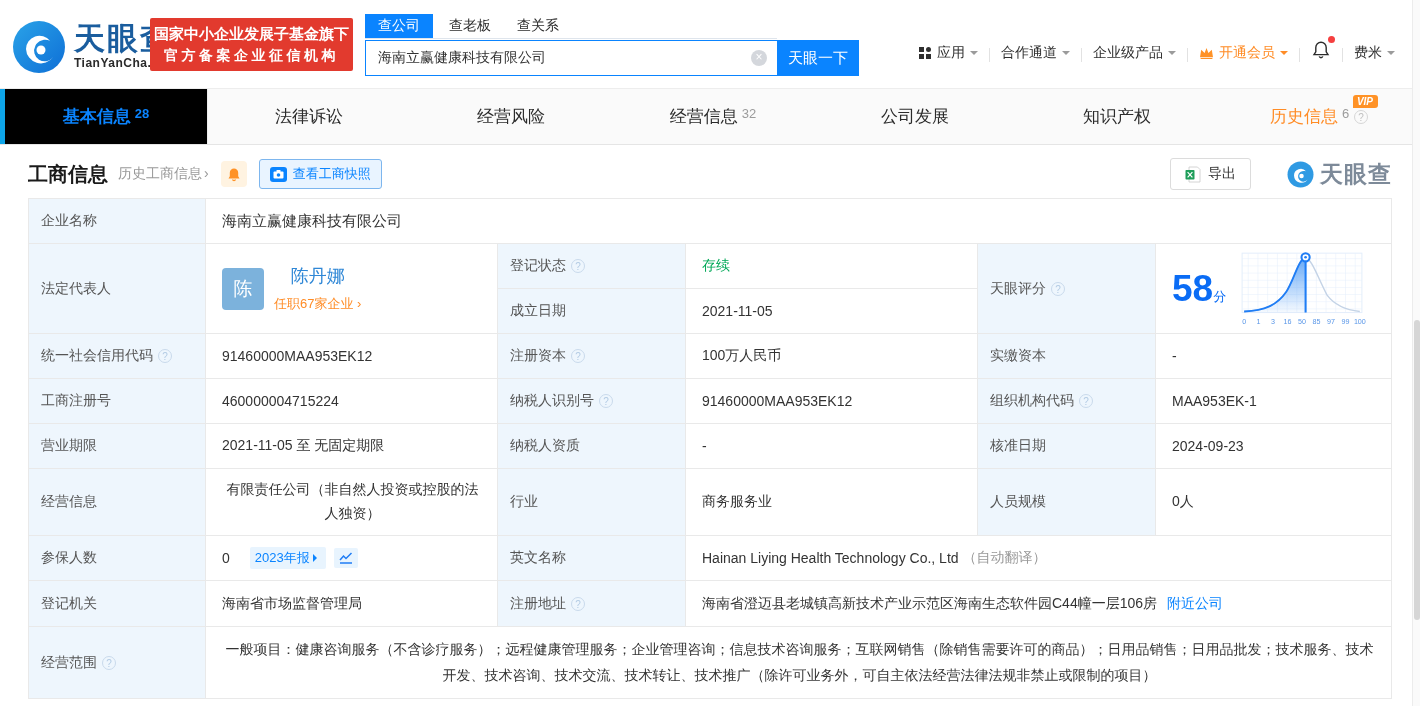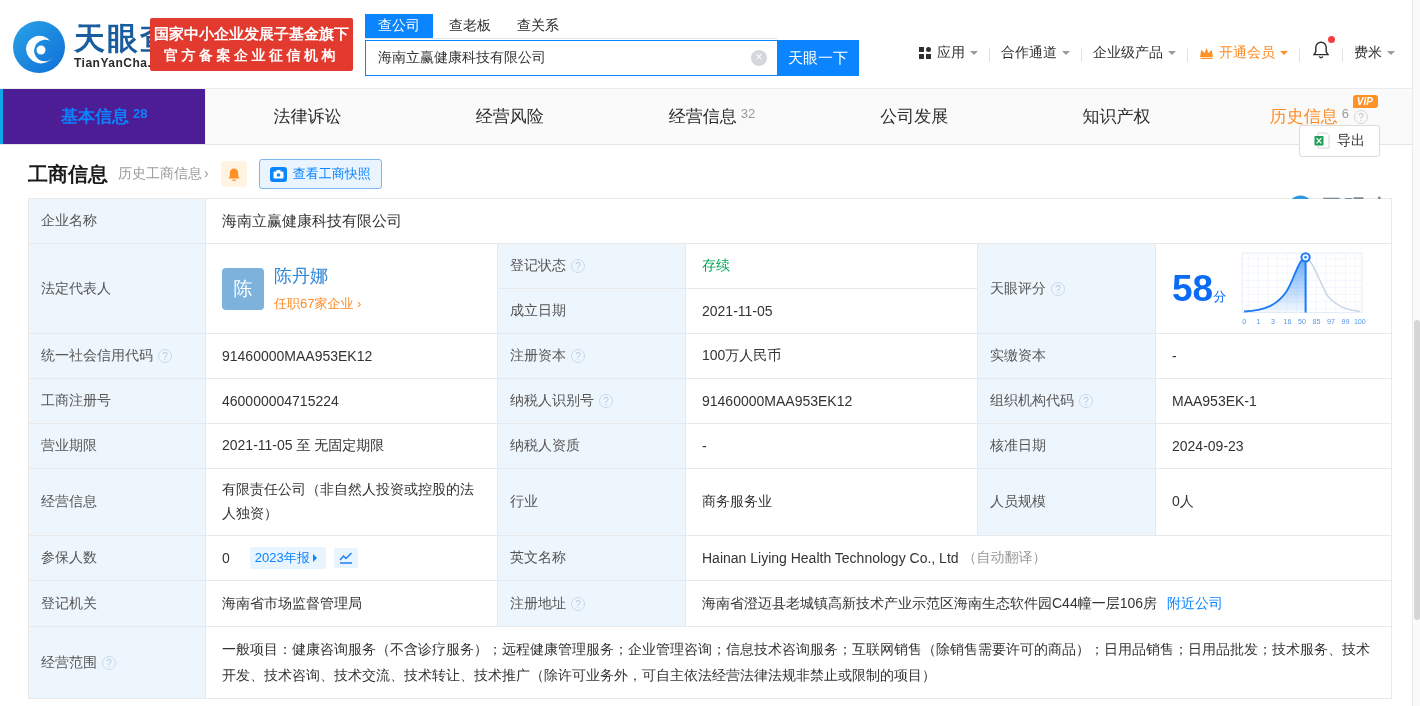--- a/index.html
+++ b/index.html
@@ -39,53 +39,53 @@
   .vip-nav { color:#ff8c26; }
   .bell-wrap { position:relative; padding:0 12px; cursor:pointer;}
   .dot { position:absolute; top:-4px; right:7px; width:7px; height:7px; border-radius:50%; background:#f53f3f;}
 
   
   .tabs { display:flex; height:57px; background:#fafafa; border-top:1px solid #ededed;
     border-bottom:1px solid #e5e5e5; }
   .tab { flex:1; display:flex; align-items:center; justify-content:center; font-size:17px;
     color:#2b2b2b; cursor:pointer; position:relative;}
   .tab .cnt { font-size:13px; color:#9b9b9b; margin-left:4px; margin-top:-6px;}
-  .tab.on { background:#4c1d95; color:#0a84ff; font-weight:bold; border-right:1px solid #ededed; border-left:3px solid #0ea5e9;}
+  .tab.on { background:#000000; color:#0a84ff; font-weight:bold; border-right:1px solid #ededed; border-left:5px solid #0ea5e9;}
   .tab.on .cnt { color:#0a84ff; }
   .tab.vipc { color:#ff8c26; }
   .vipbadge { position:absolute; top:6px; right:42px; background:#ff9226; color:#fff; font-size:10px;
     font-style:italic; font-weight:bold; padding:1px 5px 1px 4px; border-radius:3px 3px 3px 0;}
   .q { display:inline-block; width:14px; height:14px; border-radius:50%; border:1px solid #c9daec;
     color:#b3cbe4; font-size:10px; line-height:13px; text-align:center; margin-left:5px; flex:none; cursor:pointer;}
   .q:before { content:"?"; }
   .q.gray { border-color:#d6d6d6; color:#c0c0c0; }
 
   
   .secbar { display:flex; align-items:center; padding:0 28px; height:48px; margin-top:5px;}
   .sec-title { font-size:20px; font-weight:bold; color:#1a1a1a; }
   .hist { font-size:14px; color:#999; margin-left:10px; cursor:pointer;}
   .hist .ar { margin-left:2px; }
   .bell-chip { width:26px; height:26px; background:#fff3e1; border-radius:4px; margin-left:12px;
     display:flex; align-items:center; justify-content:center; cursor:pointer;}
   .snap { height:30px; margin-left:12px; display:flex; align-items:center; gap:6px; padding:0 10px;
     background:#e9f4ff; border:1px solid #7db6ee; border-radius:3px; color:#0a84ff; font-size:13px; cursor:pointer;}
   .cam-chip { width:17px; height:15px; background:#0a84ff; border-radius:3px; display:flex;
     align-items:center; justify-content:center;}
-  .right-tools { margin-left:auto; display:flex; align-items:center; gap:36px;flex-direction:column;}
+  .right-tools { margin-left:auto; display:flex; align-items:center; gap:36px;}
   .export { height:32px; display:flex; align-items:center; gap:7px; padding:0 14px; background:#fff;
     border:1px solid #dcdcdc; border-radius:3px; font-size:14px; color:#333; cursor:pointer;}
   .wm { display:flex; align-items:center; gap:6px; }
   .wm-txt { font-size:23px; font-weight:bold; color:#7d8a99; letter-spacing:1px;}
 
   
   .tbl { margin:0 28px; border:1px solid #e9e9e9; display:grid;
     grid-template-columns:177px 292px 188px 292px 178px 1fr;
     grid-template-rows:45px 45px 45px 45px 45px 45px 67px 45px 46px 71px; }
   .lc,.vc { display:flex; align-items:center; border-right:1px solid #e9e9e9; border-bottom:1px solid #e9e9e9;
-    font-size:14px; }
+    font-size:14px;text-align:center; }
   .lc { background:#eef6fd; color:#555; padding:0 8px 0 12px; }
   .vc { background:#fff; color:#333; padding:0 14px 0 16px; }
   .br0 { border-right:none; } .bb0 { border-bottom:none; }
   .name-v { font-size:15px; }
   .rep { gap:10px; }
   .avatar { width:42px; height:42px; border-radius:4px; background:#7cb2dc; color:#fff; font-size:19px;
     display:flex; align-items:center; justify-content:center; flex:none; cursor:pointer;}
   .rep-name { color:#2f87d6; font-size:18px; cursor:pointer;}
   .rep-note { color:#ff8c26; font-size:13px; margin-top:7px; cursor:pointer;}
   .green { color:#00a857; }

